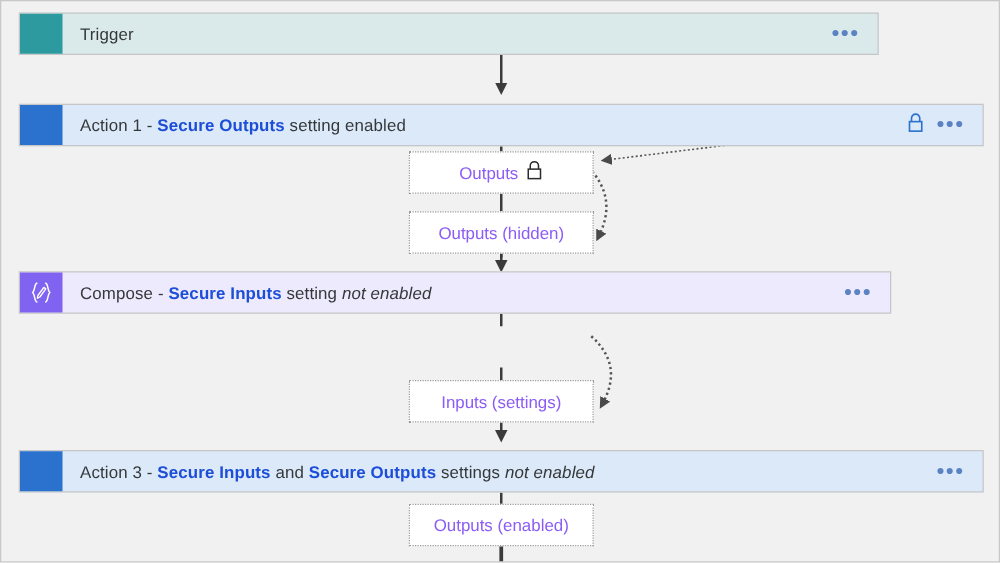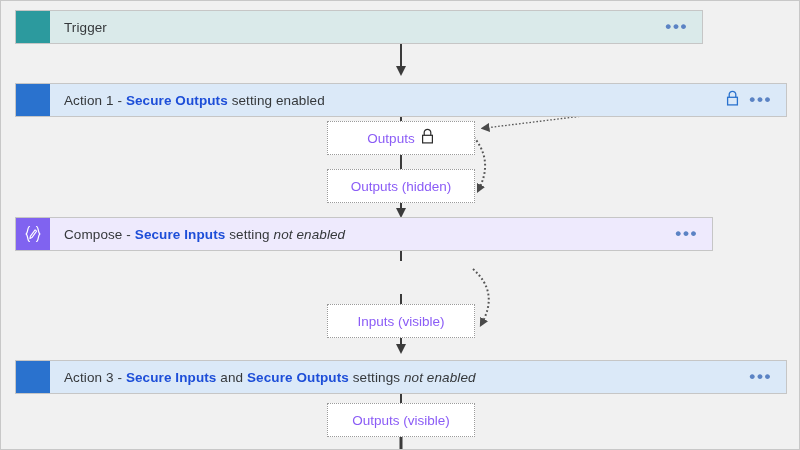--- a/index.html
+++ b/index.html
@@ -251,20 +251,20 @@
       </span>
     </span>
   </div>
 
   <div class="dbox" id="dbox-i1">
     <span>Outputs (hidden)</span>
   </div>
 
 
   <div class="dbox" id="dbox-i2">
-    <span>Inputs (visible)</span>
+    <span>Inputs (settings)</span>
   </div>
 
   <div class="dbox" id="dbox-o3">
-    <span>Outputs (visible)</span>
+    <span>Outputs (enabled)</span>
   </div>
 
 </div>
 
 </body></html>

